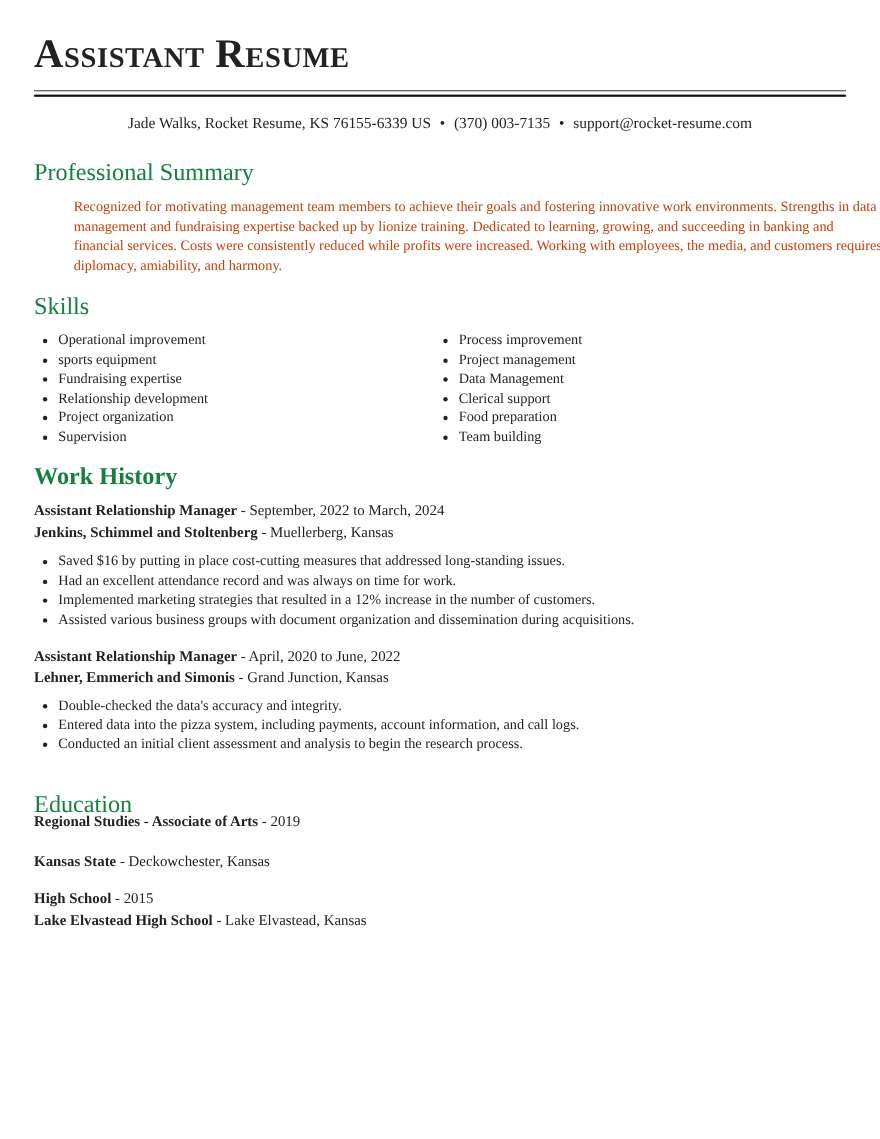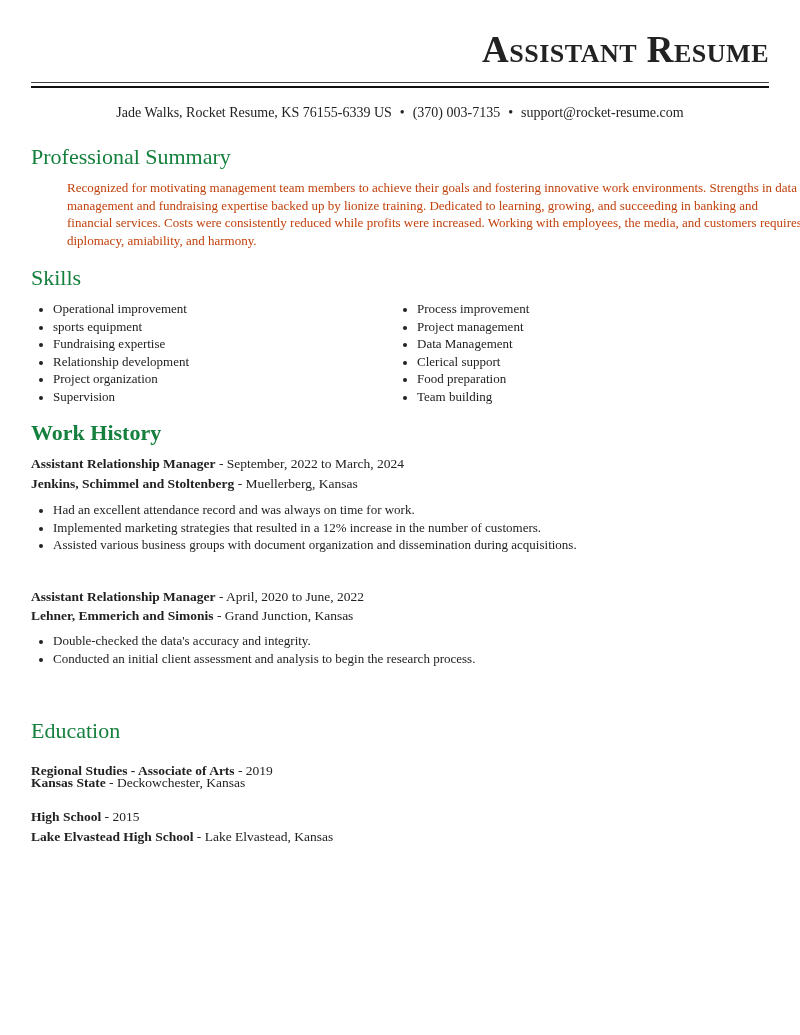--- a/index.html
+++ b/index.html
@@ -7,21 +7,21 @@
   body {
     font-family: "Liberation Serif", "DejaVu Serif", serif;
     color: #222222;
     position: relative;
     overflow: hidden;
   }
   .page { position: absolute; left: 31px; top: 0; width: 738px; }
 
   .title {
     position: absolute; top: 28px; left: 0; width: 738px;
-    text-align: right;
+    text-align: left;
     font-size: 37px; font-weight: bold;
     font-variant: small-caps;
     letter-spacing: 0.5px;
     color: #222;
     line-height: 44px;
   }
   .rule-thin { position: absolute; top: 82px; left: 0; width: 738px; height: 1px; background: #444; }
   .rule-thick { position: absolute; top: 86px; left: 0; width: 738px; height: 2px; background: #111; }
 
   .contact {
@@ -90,39 +90,41 @@
 
   <h2 style="top:420px;font-weight:bold;">Work History</h2>
 
   <div class="job-line" style="top:455px;">
     <b>Assistant Relationship Manager</b><span> - September, 2022 to March, 2024</span>
   </div>
   <div class="org-line" style="top:475px;">
     <b>Jenkins, Schimmel and Stoltenberg</b><span> - Muellerberg, Kansas</span>
   </div>
   <ul class="bullets" style="top:501px;">
+    <li>Saved $16 by putting in place cost-cutting measures that addressed long-standing issues.</li>
     <li>Had an excellent attendance record and was always on time for work.</li>
     <li>Implemented marketing strategies that resulted in a 12% increase in the number of customers.</li>
     <li>Assisted various business groups with document organization and dissemination during acquisitions.</li>
   </ul>
 
   <div class="job-line" style="top:588px;">
     <b>Assistant Relationship Manager</b><span> - April, 2020 to June, 2022</span>
   </div>
   <div class="org-line" style="top:607px;">
     <b>Lehner, Emmerich and Simonis</b><span> - Grand Junction, Kansas</span>
   </div>
   <ul class="bullets" style="top:632px;">
     <li>Double-checked the data's accuracy and integrity.</li>
+    <li>Entered data into the pizza system, including payments, account information, and call logs.</li>
     <li>Conducted an initial client assessment and analysis to begin the research process.</li>
   </ul>
 
   <h2 style="top:718px;">Education</h2>
 
-  <div class="job-line" style="top:762px;">
+  <div class="job-line" style="top:738px;">
     <b>Regional Studies - Associate of Arts</b><span> - 2019</span>
   </div>
   <div class="org-line" style="top:774px;">
     <b>Kansas State</b><span> - Deckowchester, Kansas</span>
   </div>
 
   <div class="job-line" style="top:808px;">
     <b>High School</b><span> - 2015</span>
   </div>
   <div class="org-line" style="top:828px;">

